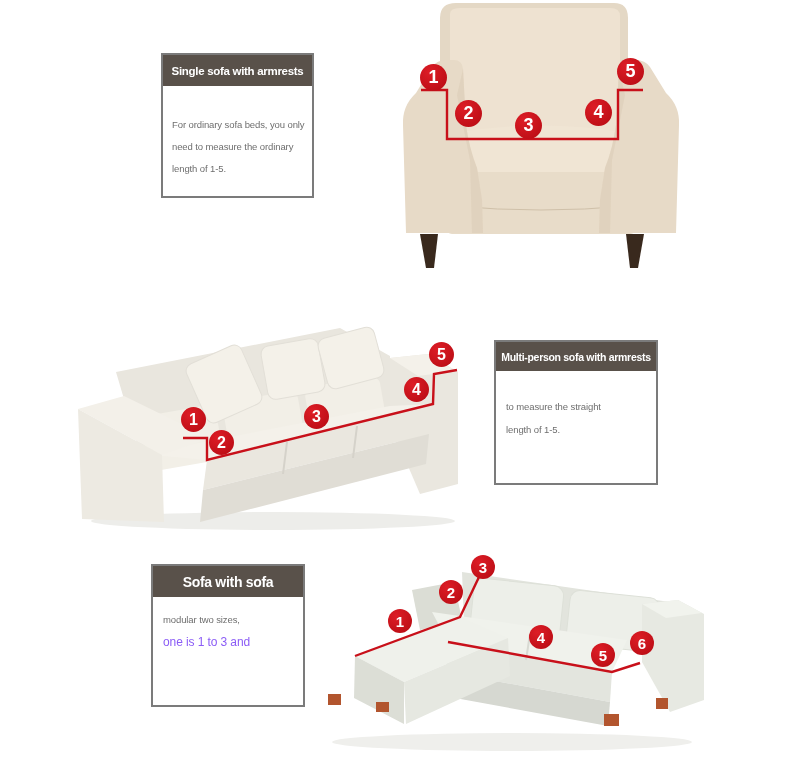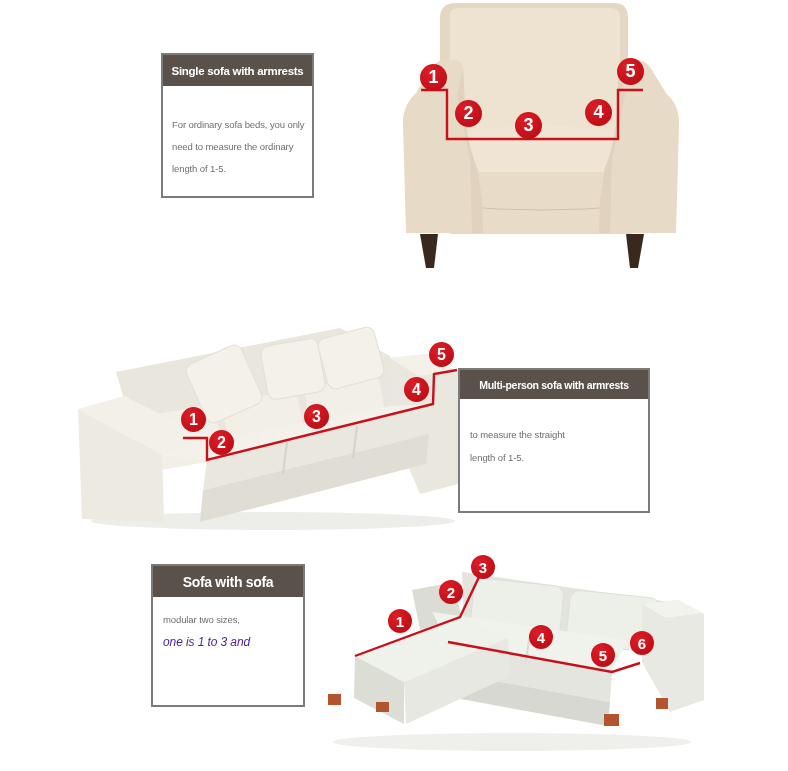--- a/index.html
+++ b/index.html
@@ -16,29 +16,29 @@
   .infobox .hd{
     background:#59514a;color:#ffffff;font-weight:bold;
     display:flex;align-items:center;justify-content:center;
     letter-spacing:-0.3px;white-space:nowrap;
   }
   .infobox .bd p{margin:0;color:#6e6e6e;letter-spacing:-0.1px;white-space:nowrap;}
   #box-single{left:150px;top:53px;width:153px;height:145px;margin-left:11px;}
   #box-single .hd{height:31px;font-size:11.5px;}
   #box-single .bd{padding:28px 5px 0 9px;}
   #box-single .bd p{font-size:9.5px;line-height:22px;}
-  #box-multi{left:458px;top:340px;width:192px;height:145px;margin-top:28px;}
+  #box-multi{left:494px;top:340px;width:164px;height:145px;}
   #box-multi .hd{height:29px;font-size:10.5px;}
   #box-multi .bd{padding:24px 5px 0 10px;}
   #box-multi .bd p{font-size:9.5px;line-height:23px;}
   #box-modular{left:151px;top:564px;width:154px;height:143px;}
   #box-modular .hd{height:31px;font-size:14px;}
   #box-modular .bd{padding:12px 5px 0 10px;}
   #box-modular .bd p.small{font-size:9.5px;line-height:22px;}
-  #box-modular .bd p.big{font-size:12px;line-height:22px;color:#4c1d95;font-style:italic;}
+  #box-modular .bd p.big{font-size:12px;line-height:22px;color:#8b5cf6;}
   
   .sofa{position:absolute;z-index:1;}
   
   .overlay{position:absolute;left:0;top:0;z-index:8;pointer-events:none;}
   .overlay polyline{fill:none;stroke:#c8101a;stroke-width:2.4;stroke-linejoin:miter;}
   
   .marker{
     position:absolute;z-index:10;border-radius:50%;
     background:radial-gradient(circle at 35% 30%, #dd1d26, #b50a12);
     color:#ffffff;font-weight:bold;text-align:center;

